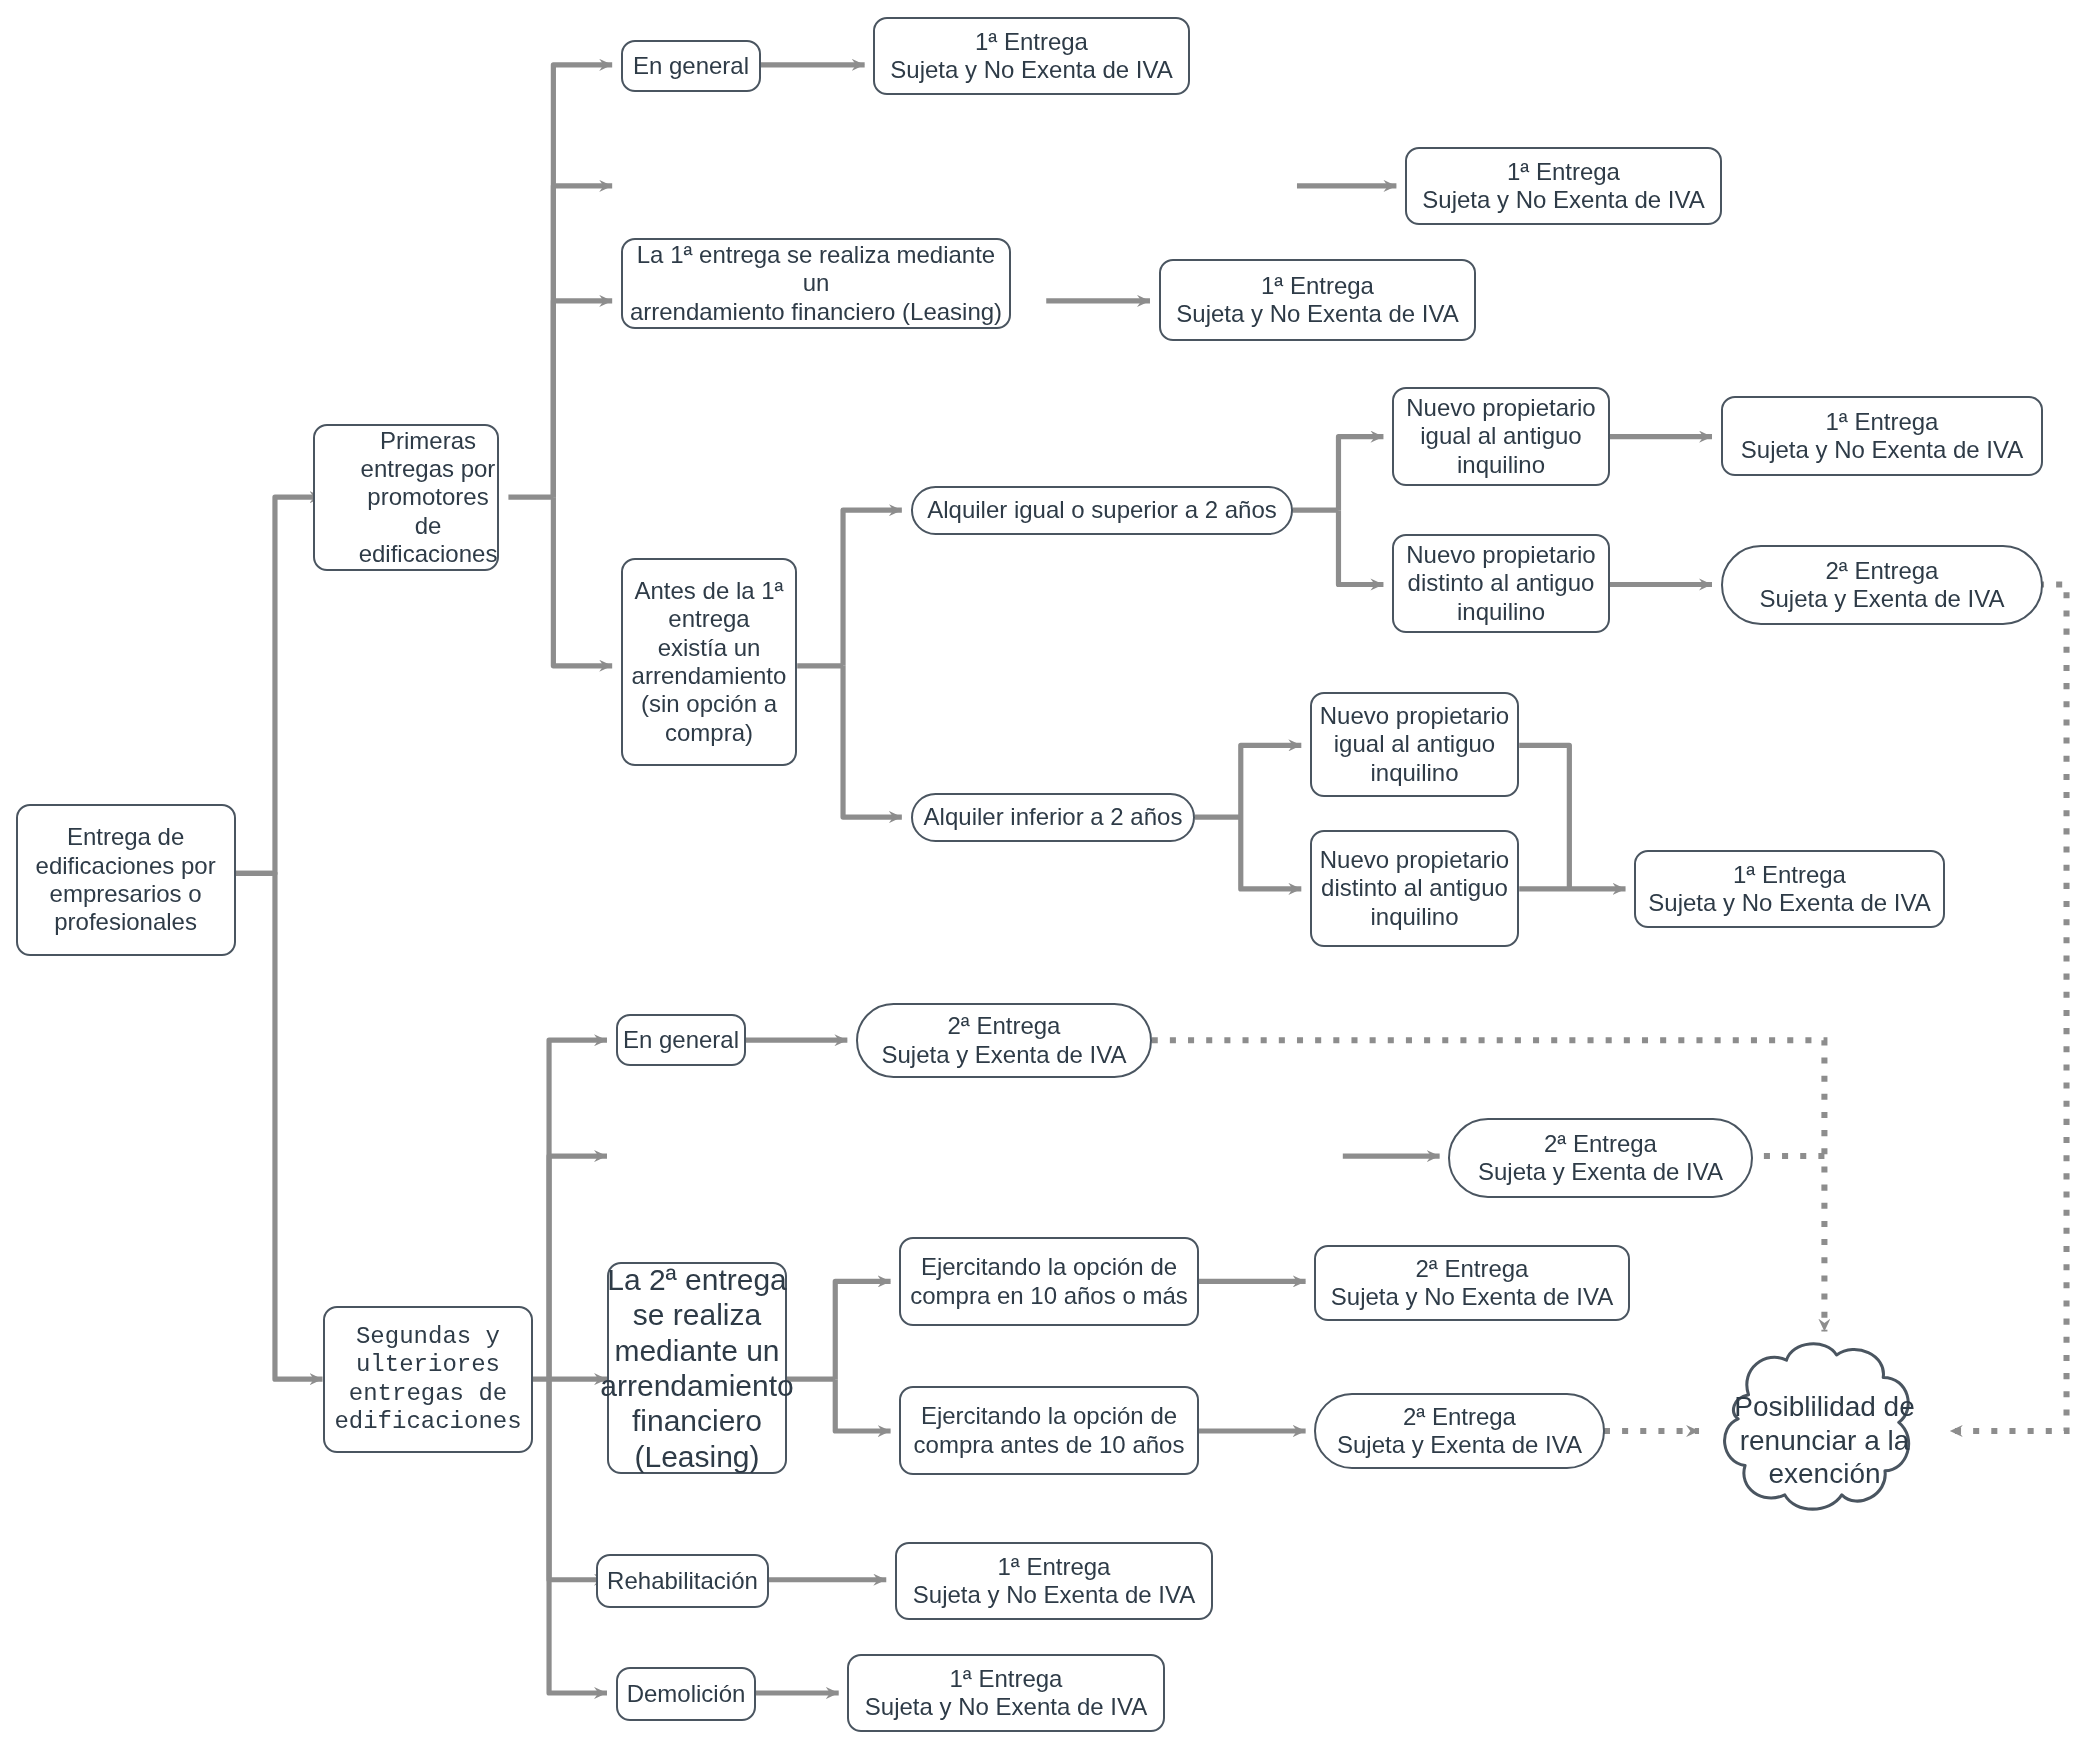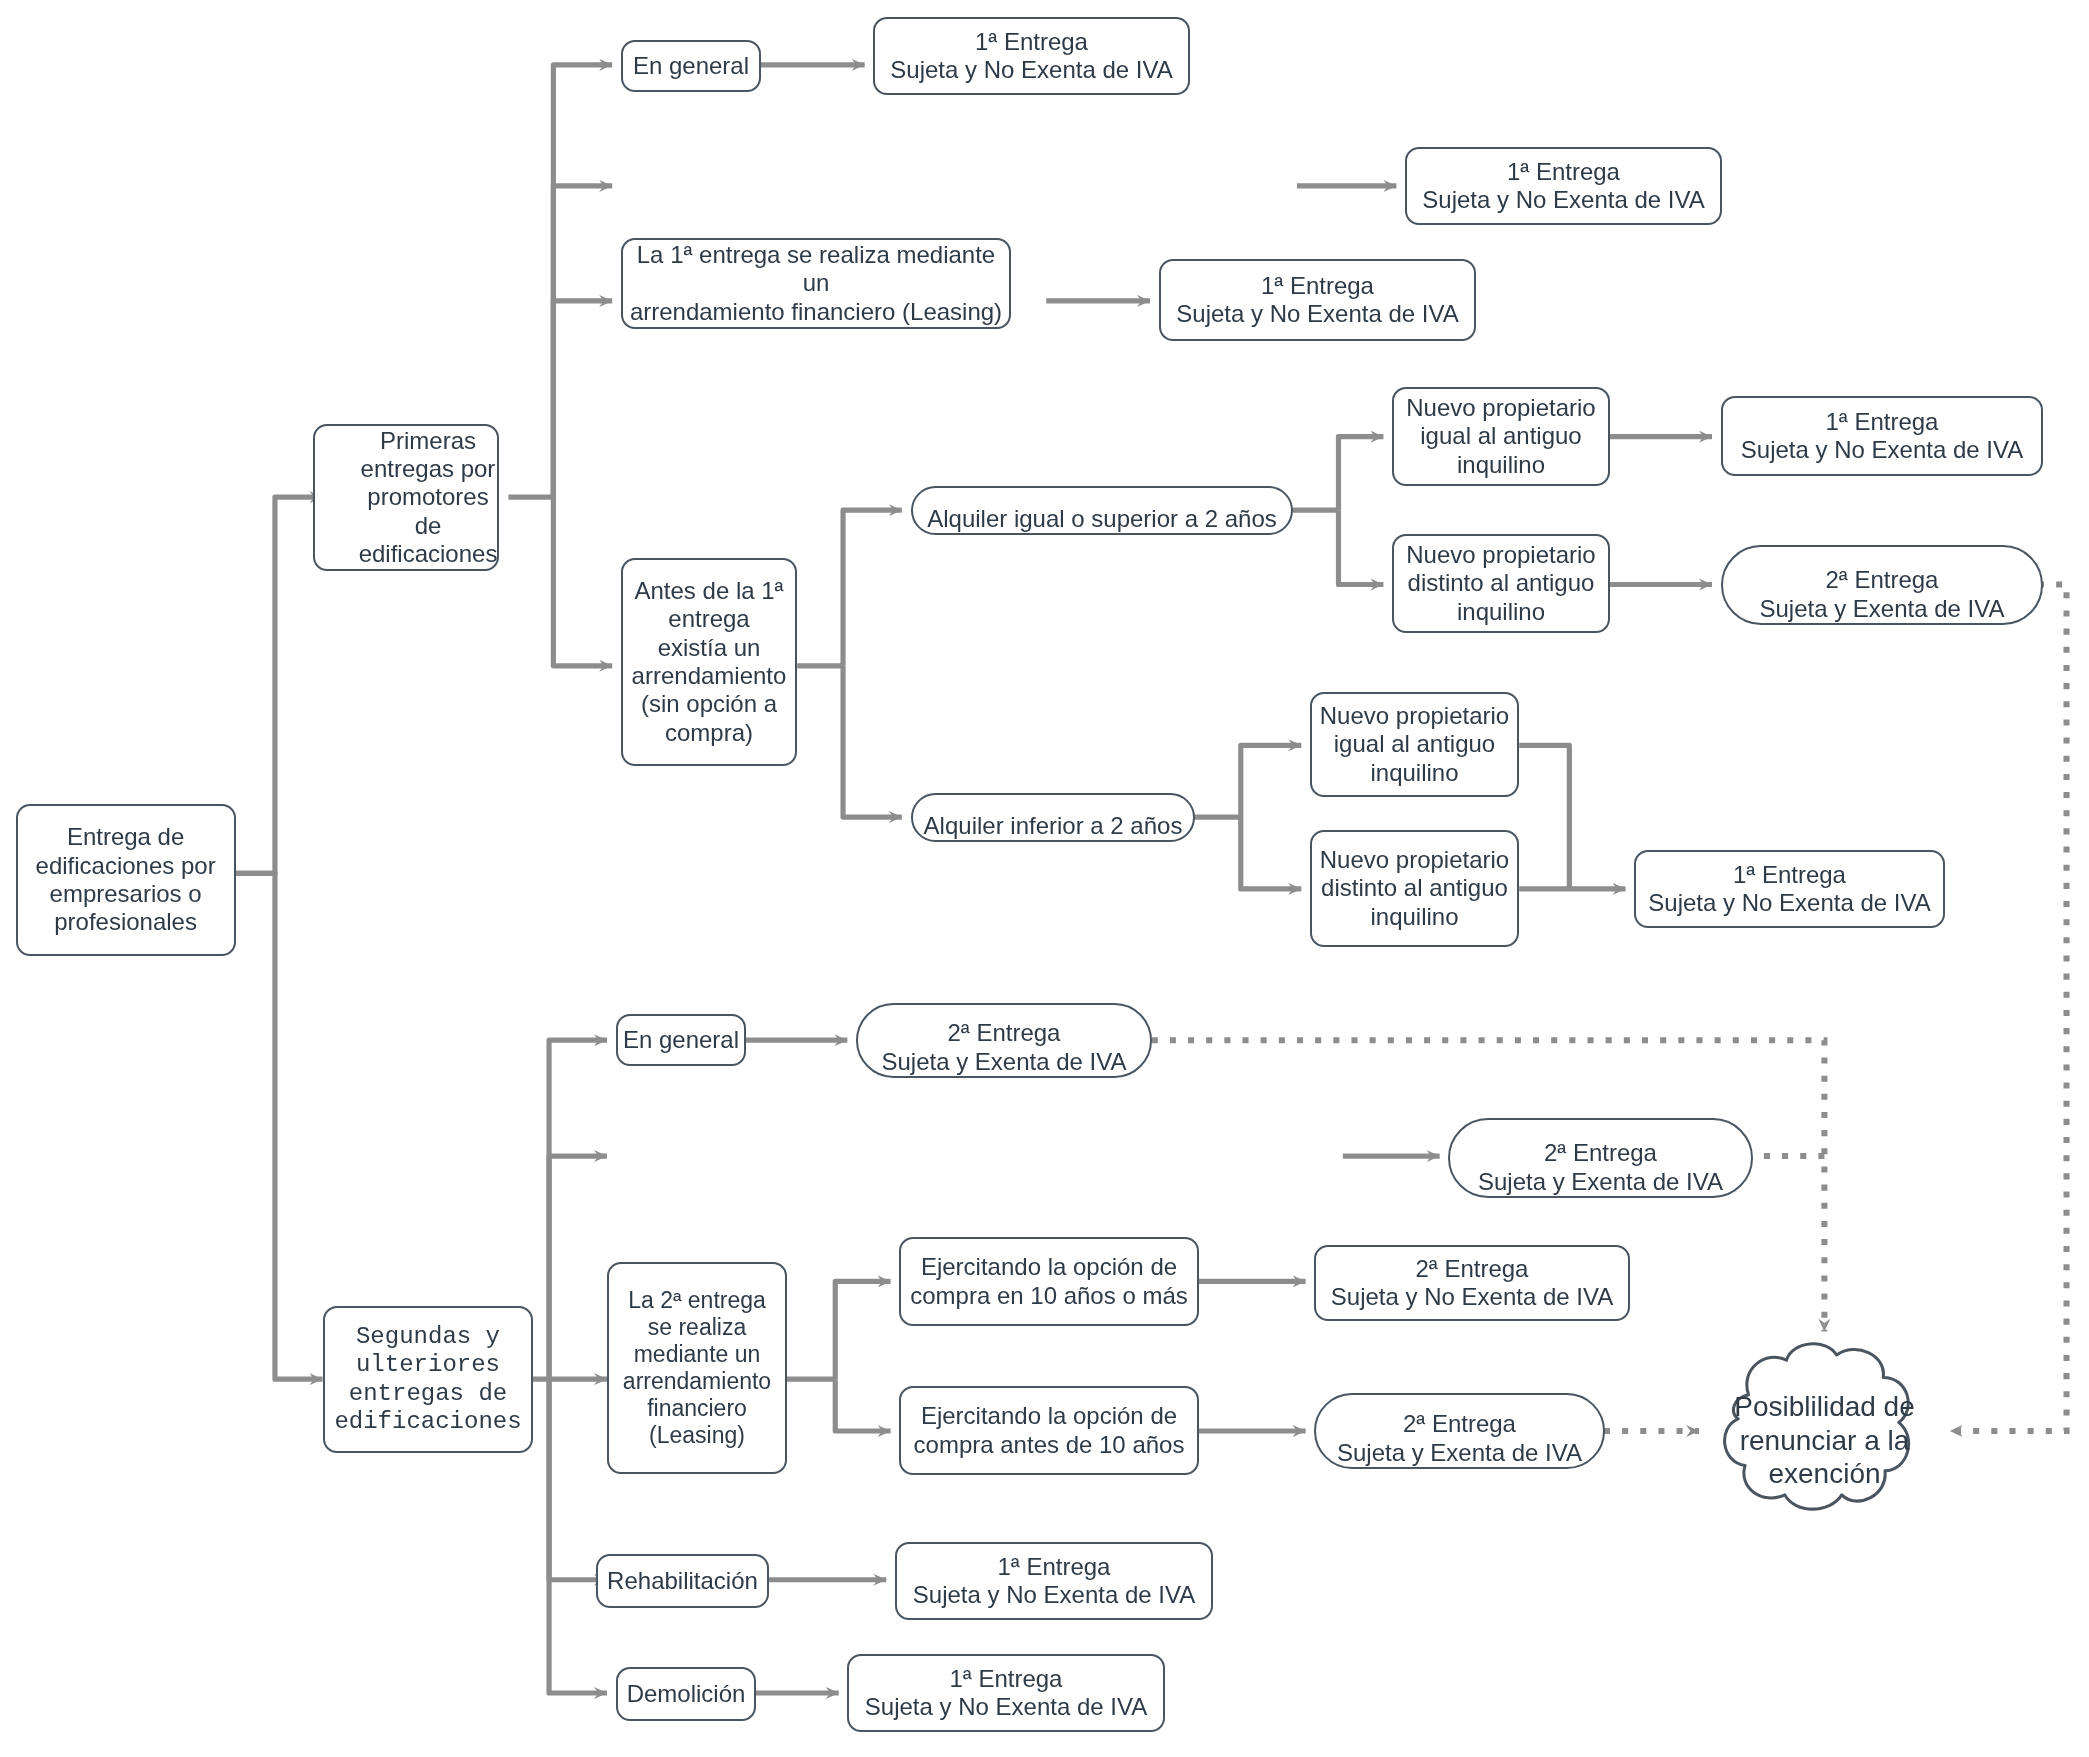--- a/index.html
+++ b/index.html
@@ -3,23 +3,23 @@
 <meta charset="utf-8">
 <style>
   html,body{margin:0;padding:0;background:#ffffff;}
   body{width:2089px;height:1757px;font-family:"Liberation Sans",sans-serif;}
   #stage{position:relative;width:2089px;height:1757px;overflow:hidden;background:#fff;}
   svg#wires{position:absolute;left:0;top:0;width:2089px;height:1757px;}
   .node{position:absolute;box-sizing:border-box;background:#ffffff;border:2.6px solid #4a5560;
         display:flex;align-items:center;justify-content:center;text-align:center;
         color:#2e3b47;font-family:"Liberation Sans",sans-serif;line-height:1.18;}
   .r-sm{border-radius:14px;}
-  .r-pill{border-radius:864px;align-items:flex-end;}
+  .r-pill{border-radius:864px;}
   .f28{font-size:24px;}
-  .f27{font-size:23px;}
+  .f27{font-size:30px;}
   .cloudwrap{position:absolute;}
   .cloudtxt{position:absolute;width:100%;text-align:center;color:#2e3b47;font-size:28px;line-height:1.2;
             font-family:"Liberation Sans",sans-serif;}
 </style>
 </head>
 <body>
 
 <div id="stage">
 
   <svg id="wires" viewBox="0 0 2416 2032" xmlns="http://www.w3.org/2000/svg">

